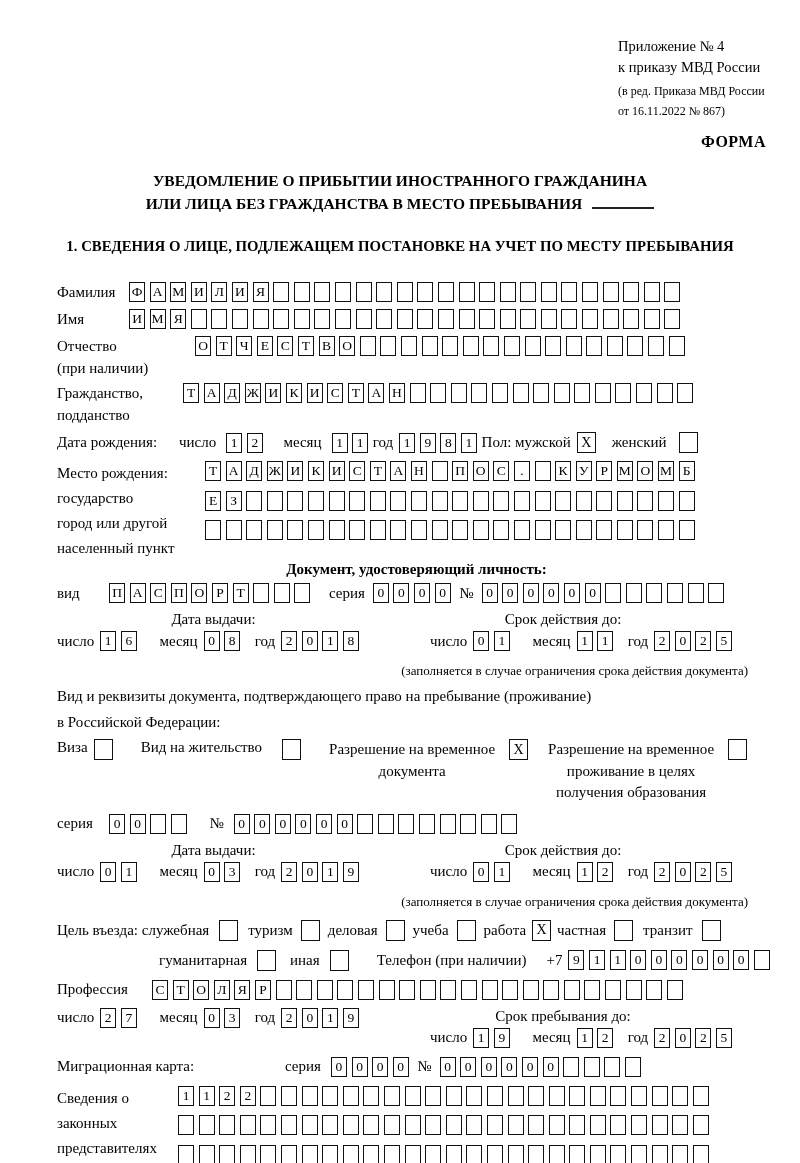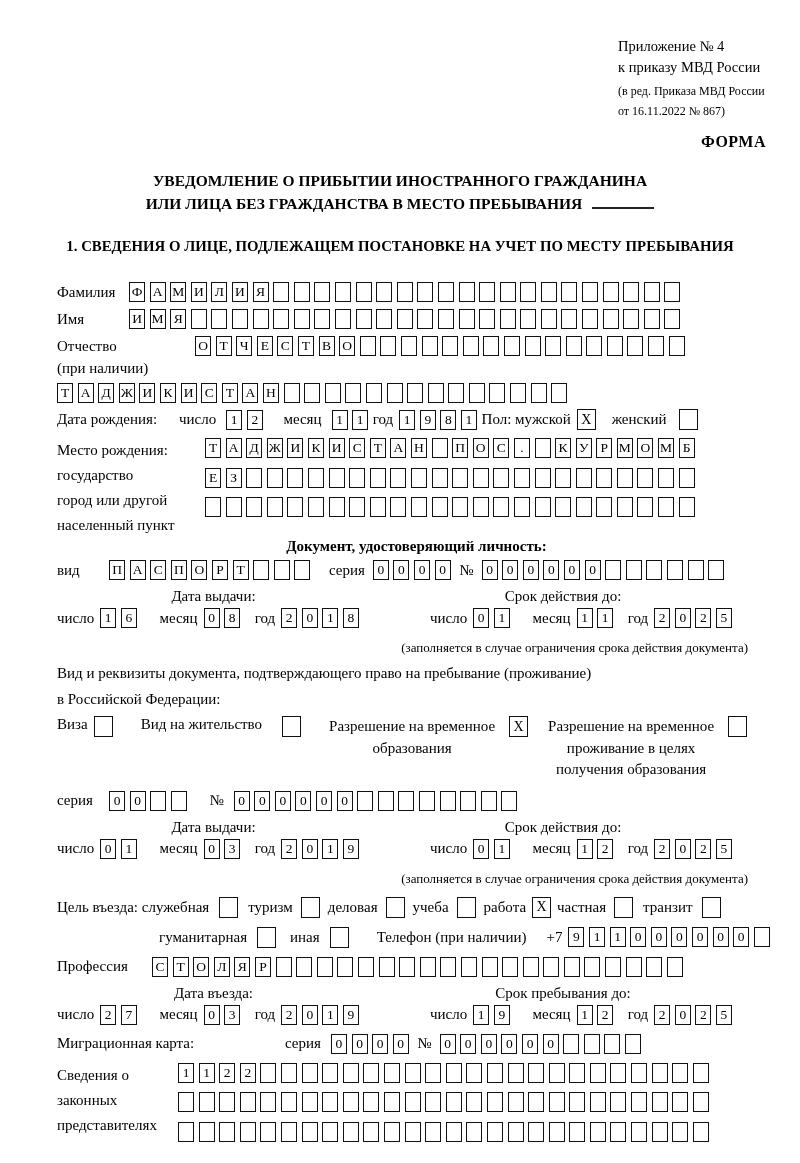--- a/index.html
+++ b/index.html
@@ -177,20 +177,24 @@
           <span class="cell"></span>
           <span class="cell"></span>
           <span class="cell"></span>
           <span class="cell"></span>
           <span class="cell"></span>
           <span class="cell"></span>
         </span>
     </div>
 
     <div class="row top" style="margin-top:4px">
+      <span class="lbl-2l" style="width:126px">
+        <div>Гражданство,</div>
+        <div>подданство</div>
+      </span>
       <span class="cells">
           <span class="cell">Т</span>
           <span class="cell">А</span>
           <span class="cell">Д</span>
           <span class="cell">Ж</span>
           <span class="cell">И</span>
           <span class="cell">К</span>
           <span class="cell">И</span>
           <span class="cell">С</span>
           <span class="cell">Т</span>
@@ -429,21 +433,21 @@
       <span class="gap28"></span>
       <span class="permit-item">
         <span>Вид на жительство</span>
           <span class="gap20"></span>
         <span class="checkbox"></span>
       </span>
       <span class="gap28"></span>
       <span class="permit-item">
         <span class="permit-text">
           <div>Разрешение на временное</div>
-          <div>образования</div>
+          <div>документа</div>
         </span>
           <span class="gap14"></span>
         <span class="checkbox">X</span>
       </span>
       <span class="gap20"></span>
       <span class="permit-item">
         <span class="permit-text">
           <div>Разрешение на временное</div>
           <div>проживание в целях</div>
           <div>получения образования</div>
@@ -614,21 +618,20 @@
           <span class="cell"></span>
           <span class="cell"></span>
           <span class="cell"></span>
           <span class="cell"></span>
         </span>
     </div>
 
     <div class="dates">
       <div class="date-cols">
         <div class="date-col-l">
-          <div class="date-head l">Дата въезда:</div>
           <div class="date-line">
             <span class="lbl">число</span>
             <span class="cells">
                 <span class="cell">2</span>
                 <span class="cell">7</span>
               </span>
             <span class="lbl" style="margin-left:8px">месяц</span>
             <span class="cells">
                 <span class="cell">0</span>
                 <span class="cell">3</span>

